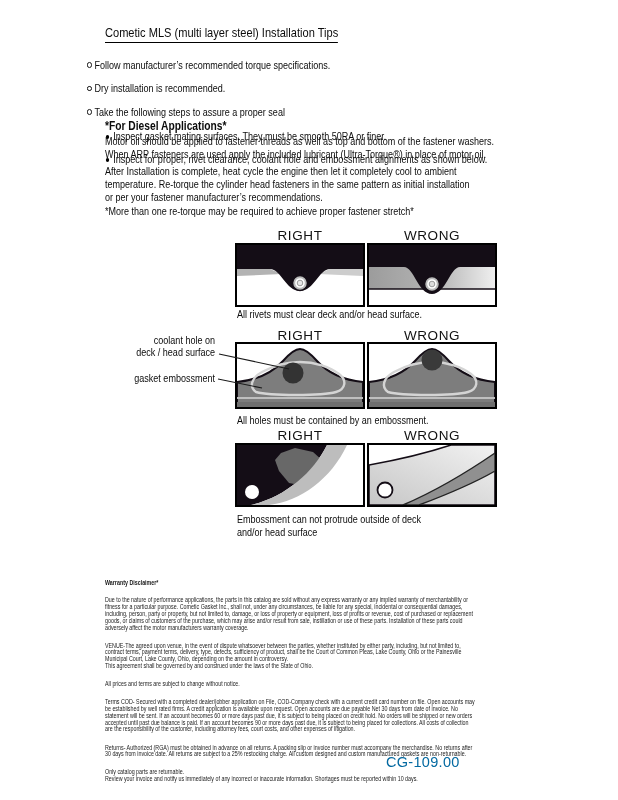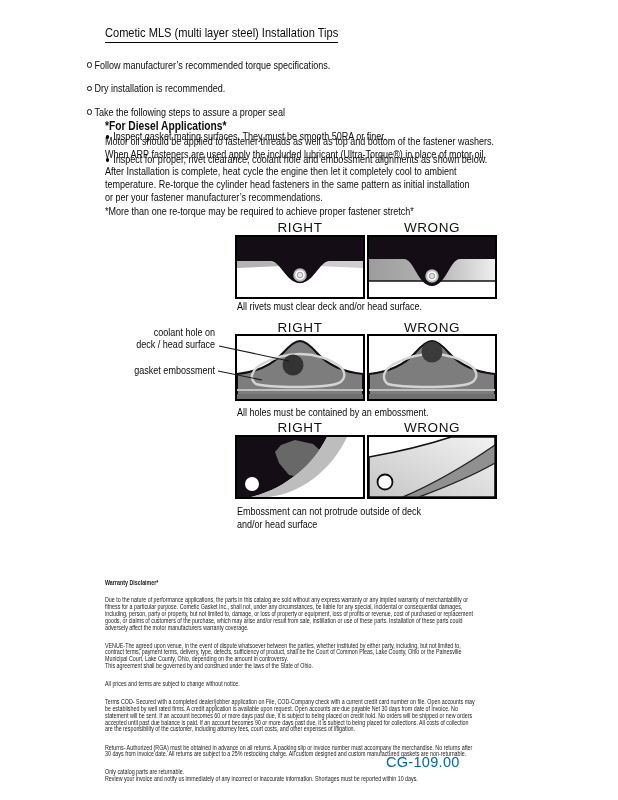--- a/index.html
+++ b/index.html
@@ -24,21 +24,21 @@
   .mk i{display:inline-block;width:3.5px;height:3.5px;border:1px solid #000;border-radius:50%;}
   .mk.solid i{background:#000;width:4px;height:4px;border:none;}
 
   
   #dheading{left:105px;top:119px;font-size:12.5px;font-weight:bold;}
   #dpara1{left:105px;top:135px;font-size:11px;line-height:13px;width:560px;}
   #dpara2{left:105px;top:165px;font-size:11px;line-height:13px;width:560px;}
   #dnote{left:105px;top:205px;font-size:11px;width:560px;}
 
   
-  #diagrams{left:0;top:220px;width:618px;height:315px;}
+  #diagrams{left:0;top:228px;width:618px;height:315px;}
   .pnl{position:absolute;}
   .pnl svg{display:block;border:2px solid #000;background:#fff;}
   .dg-label{position:absolute;width:130px;text-align:center;font-size:13.5px;letter-spacing:.6px;color:#111;}
   .dg-cap{position:absolute;left:237px;font-size:11px;line-height:12.5px;color:#0c0c0c;}
   .callout{position:absolute;font-size:11px;line-height:11.5px;text-align:right;color:#0c0c0c;}
 
   
   #legal{left:105px;top:573px;width:500px;font-size:6.5px;line-height:6.8px;color:#222;}
   #legal .lh{font-weight:bold;margin:0 0 4px 0;color:#1a1a1a;}
   #legal p{margin:0 0 4.5px 0;}

